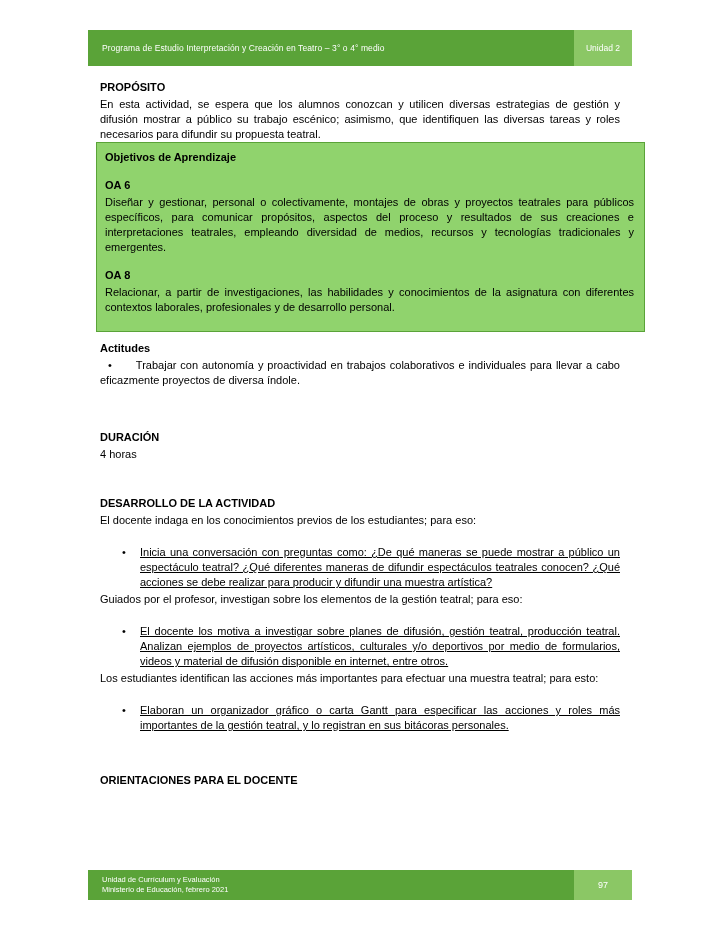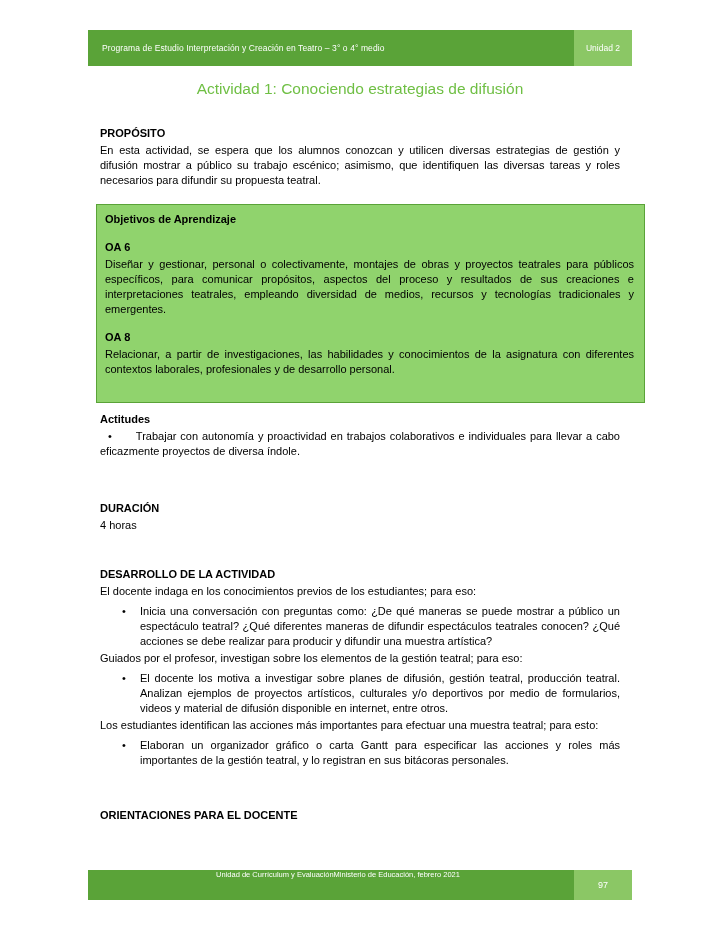--- a/index.html
+++ b/index.html
@@ -12,66 +12,65 @@
   .topbar{position:absolute;top:30px;left:88px;width:544px;height:36px;display:flex;}
   .topbar-main{flex:1;background:#5aa338;color:#fff;font-size:8.5px;display:flex;align-items:center;padding-left:14px;letter-spacing:.1px;}
   .topbar-unit{width:58px;background:#8bc765;color:#fff;font-size:8.5px;display:flex;align-items:center;justify-content:center;}
   
   .content{position:absolute;top:80px;left:100px;width:520px;}
   .doc-title{color:#6fbf44;font-size:15.5px;font-weight:400;text-align:center;margin:0 0 28px 0;}
   .h-bold{font-weight:bold;font-size:11px;line-height:15px;margin:0;}
   p.body{font-size:11px;line-height:15px;text-align:justify;margin:2px 0 0 0;}
   
   .oa-box{
-    box-sizing:border-box;margin:16px 0 0 -4px;width:549px;
-    background:#90d36d;border:1px solid #5aa338;padding:7px 10px 25px 8px;
+    box-sizing:border-box;margin:0 0 0 -4px;width:549px;
+    background:#90d36d;border:1px solid #5aa338;padding:7px 10px 16px 8px;
   }
   .oa-box .gap{height:13px;}
   
   .actitudes{margin-top:9px;}
   .act-bullet{margin-top:4px;}
   .act-bullet .b{margin-left:8px;}
   .act-bullet .sp{display:inline-block;width:24px;}
   
   .duracion{margin-top:42px;}
   
   .desarrollo{margin-top:34px;}
   .intro{margin-top:12px;}
-  ul.bullets{list-style:none;margin:5px 0 0 0;padding:0;}
+  ul.bullets{list-style:none;margin:17px 0 0 0;padding:0;text-decoration:underline;}
   ul.bullets li{
     position:relative;font-size:11px;line-height:15px;text-align:justify;
     padding-left:40px;
   }
   ul.bullets li::before{content:"\2022";position:absolute;left:22px;}
   
   .orientaciones{margin-top:40px;}
   
   .footbar{position:absolute;left:88px;bottom:32px;width:544px;height:30px;display:flex;}
   .footbar-main{
     flex:1;background:#5aa338;color:#fff;font-size:7.5px;line-height:10px;
-    display:flex;justify-content:center;padding-left:14px;
+    display:flex;flex-direction:column;justify-content:center;padding-left:14px;
   }
   .footbar-page{
     width:58px;background:#8bc765;color:#fff;font-size:9px;
     display:flex;align-items:center;justify-content:center;text-align:right;
   }
 </style>
 </head>
 <body>
 
 <div class="page">
 
   <div class="topbar">
     <div class="topbar-main">Programa de Estudio Interpretación y Creación en Teatro – 3° o 4° medio</div>
     <div class="topbar-unit">Unidad 2</div>
   </div>
 
   <div class="content">
 
-    <h1 class="doc-title">Actividad 1: Conociendo estrategias de difusión</h1>
 
     <h2 class="h-bold">PROPÓSITO</h2>
     <p class="body">En esta actividad, se espera que los alumnos conozcan y utilicen diversas estrategias de gestión y difusión mostrar a público su trabajo escénico; asimismo, que identifiquen las diversas tareas y roles necesarios para difundir su propuesta teatral.</p>
 
     <div class="oa-box">
       <div class="h-bold">Objetivos de Aprendizaje</div>
       <div class="gap"></div>
       <div class="h-bold">OA 6</div>
       <p class="body">Diseñar y gestionar, personal o colectivamente, montajes de obras y proyectos teatrales para públicos específicos, para comunicar propósitos, aspectos del proceso y resultados de sus creaciones e interpretaciones teatrales, empleando diversidad de medios, recursos y tecnologías tradicionales y emergentes.</p>
       <div class="gap"></div>

